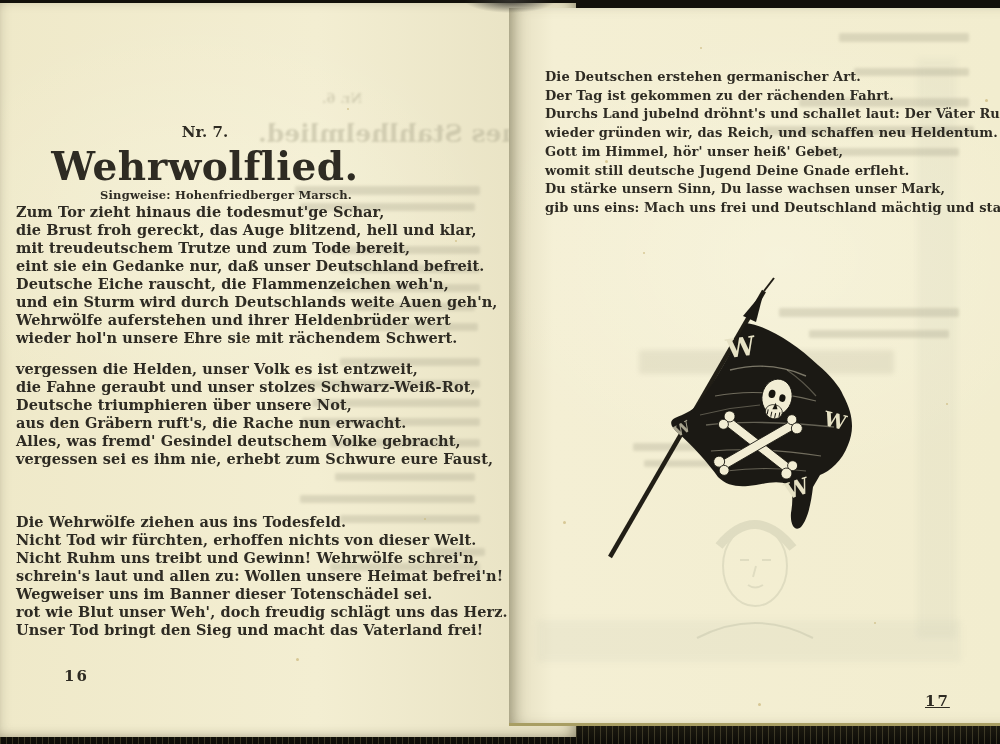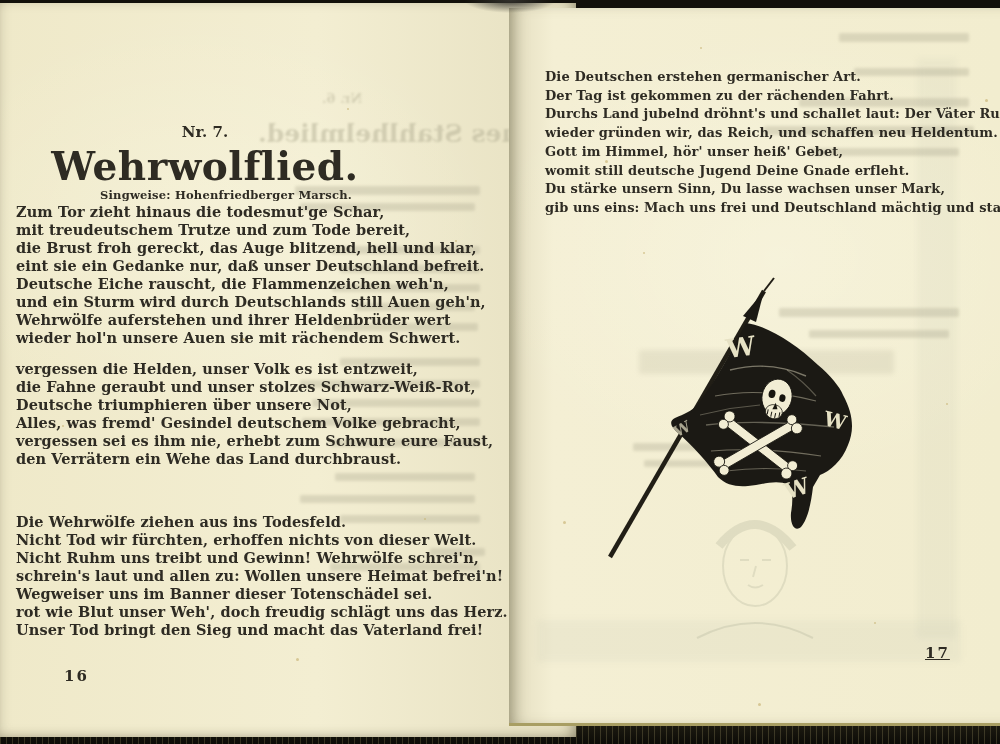--- a/index.html
+++ b/index.html
@@ -43,21 +43,21 @@
   .verse .vline{white-space:nowrap;}
   .v-left{left:16px;font-size:14.5px;line-height:18px;letter-spacing:.1px;}
   .v-right{left:36px;font-size:13px;line-height:18.7px;letter-spacing:.1px;}
   .heading-num{position:absolute;left:40px;top:120px;width:330px;text-align:center;
     font-size:15px;font-weight:700;}
   .heading-title{position:absolute;left:30px;top:140px;width:350px;text-align:center;
     font-size:39px;font-weight:700;letter-spacing:.5px;}
   .heading-tune{position:absolute;left:100px;top:185px;font-size:11.5px;font-weight:600;letter-spacing:.2px;}
   .pagenum{position:absolute;font-size:15px;font-weight:700;letter-spacing:2px;}
   .pn-left{left:20px;top:664px;margin-left:44px;}
-  .pn-right{left:416px;top:636px;text-decoration:underline;}
+  .pn-right{left:416px;top:684px;text-decoration:underline;}
   
   .ghost{position:absolute;color:#b2ae93;transform:scaleX(-1);filter:blur(1.3px);opacity:.55;white-space:nowrap;}
   .ghost-num{left:322px;top:88px;font-size:13px;font-weight:700;opacity:.45;}
   .ghost-title{left:258px;top:116px;font-size:25px;font-weight:700;opacity:.5;}
   .ghost-bar{position:absolute;background:#b3af96;opacity:.38;filter:blur(1.4px);border-radius:2px;}
   .ghost-soft{position:absolute;background:#aab0a0;filter:blur(3px);}
   .speck{position:absolute;border-radius:50%;background:#c7b273;opacity:.65;}
   .flag-svg{position:absolute;left:71px;top:267px;z-index:3;}
 </style>
 </head>
@@ -87,35 +87,35 @@
       <div class="ghost-bar" style="left: 430px; top: 545px; width: 55px; height: 8px;"></div>
       <div class="ghost-bar" style="left: 330px; top: 560px; width: 150px; height: 8px;"></div>
     </div>
 
   <div class="heading-num ink">Nr. 7.</div>
   <div class="heading-title ink">Wehrwolflied.</div>
   <div class="heading-tune ink">Singweise: Hohenfriedberger Marsch.</div>
 
   <div class="verse v-left" style="top:200px">
       <div class="vline">Zum Tor zieht hinaus die todesmut'ge Schar,</div>
+      <div class="vline">die Brust froh gereckt, das Auge blitzend, hell und klar,</div>
       <div class="vline">mit treudeutschem Trutze und zum Tode bereit,</div>
-      <div class="vline">die Brust froh gereckt, das Auge blitzend, hell und klar,</div>
       <div class="vline">eint sie ein Gedanke nur, daß unser Deutschland befreit.</div>
       <div class="vline">Deutsche Eiche rauscht, die Flammenzeichen weh'n,</div>
-      <div class="vline">und ein Sturm wird durch Deutschlands still Auen geh'n,</div>
+      <div class="vline">und ein Sturm wird durch Deutschlands weite Auen geh'n,</div>
       <div class="vline">Wehrwölfe auferstehen und ihrer Heldenbrüder wert</div>
-      <div class="vline">wieder hol'n unsere Auen sie mit rächendem Schwert.</div>
+      <div class="vline">wieder hol'n unsere Ehre sie mit rächendem Schwert.</div>
     </div>
   <div class="verse v-left" style="top:357px">
       <div class="vline">vergessen die Helden, unser Volk es ist entzweit,</div>
       <div class="vline">die Fahne geraubt und unser stolzes Schwarz-Weiß-Rot,</div>
       <div class="vline">Deutsche triumphieren über unsere Not,</div>
+      <div class="vline">aus den Gräbern ruft's, die Rache nun erwacht.</div>
       <div class="vline">Alles, was fremd' Gesindel deutschem Volke gebracht,</div>
       <div class="vline">vergessen sei es ihm nie, erhebt zum Schwure eure Faust,</div>
-      <div class="vline">den Verrätern ein Wehe das Land durchbraust.</div>
     </div>
   <div class="verse v-left" style="top:510px">
       <div class="vline">Die Wehrwölfe ziehen aus ins Todesfeld.</div>
       <div class="vline">Nicht Tod wir fürchten, erhoffen nichts von dieser Welt.</div>
       <div class="vline">Nicht Ruhm uns treibt und Gewinn! Wehrwölfe schrei'n,</div>
       <div class="vline">schrein's laut und allen zu: Wollen unsere Heimat befrei'n!</div>
       <div class="vline">Wegweiser uns im Banner dieser Totenschädel sei.</div>
       <div class="vline">rot wie Blut unser Weh', doch freudig schlägt uns das Herz.</div>
       <div class="vline">Unser Tod bringt den Sieg und macht das Vaterland frei!</div>
     </div>

